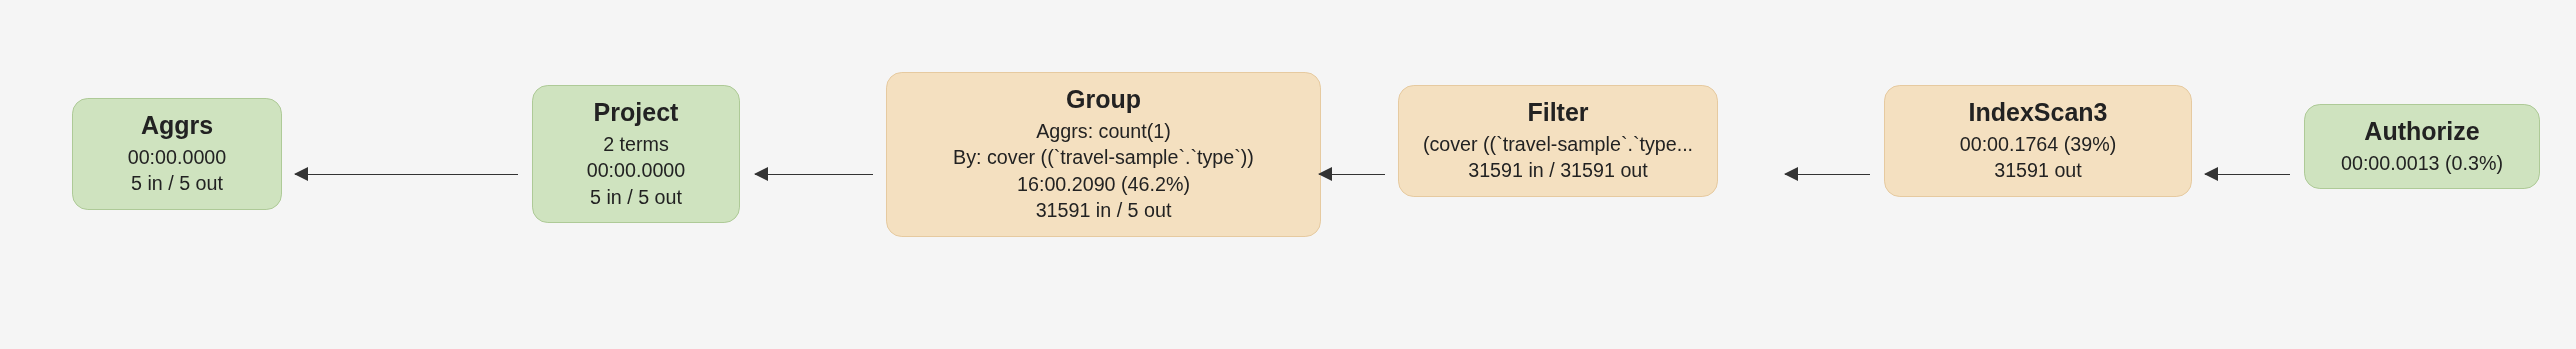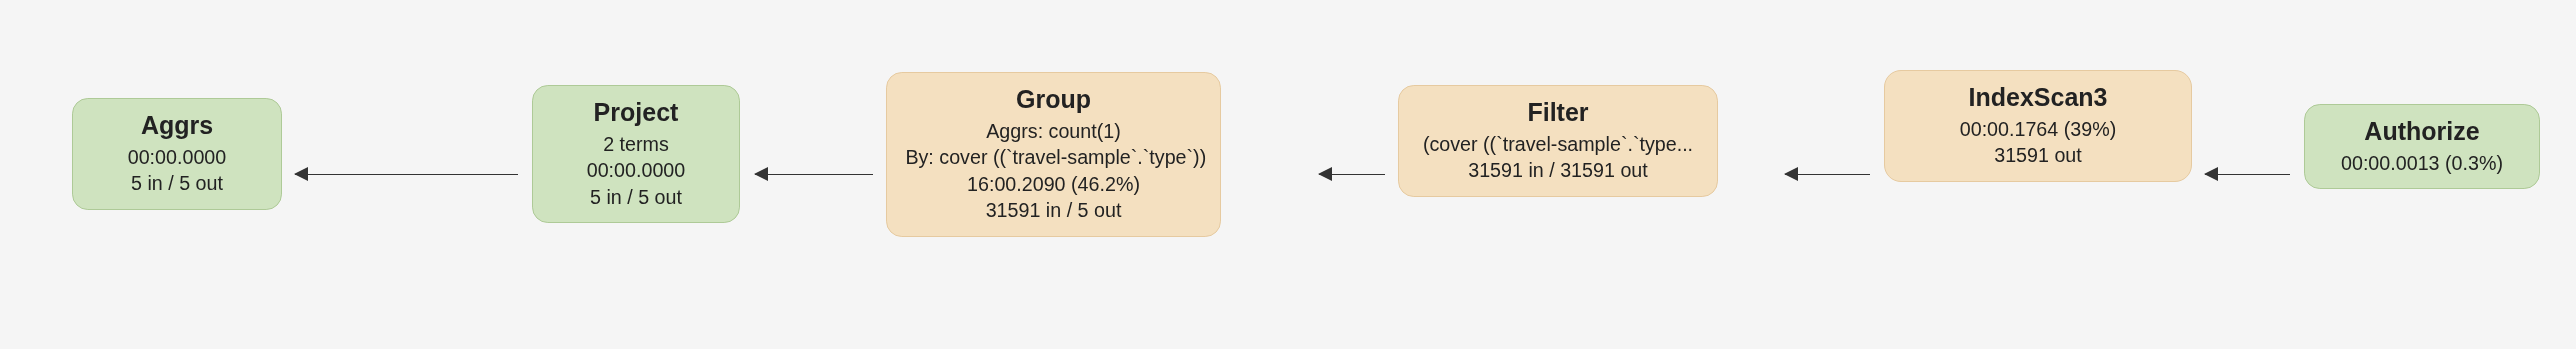--- a/index.html
+++ b/index.html
@@ -75,39 +75,39 @@
 
   <div class="node green" style="left:532px; top:85px; width:208px;">
     <div class="title">Project</div>
     <div class="sub">2 terms</div>
     <div class="sub">00:00.0000</div>
     <div class="sub">5 in / 5 out</div>
   </div>
 
   <div class="arrow" style="left:755px; top:174px; width:118px;"></div>
 
-  <div class="node peach" style="left:886px; top:72px; width:335px;">
+  <div class="node peach" style="left:886px; top:72px; width:435px;">
     <div class="title">Group</div>
     <div class="sub">Aggrs: count(1)</div>
     <div class="sub">By: cover ((`travel-sample`.`type`))</div>
     <div class="sub">16:00.2090 (46.2%)</div>
     <div class="sub">31591 in / 5 out</div>
   </div>
 
   <div class="arrow" style="left:1319px; top:174px; width:66px;"></div>
 
   <div class="node peach" style="left:1398px; top:85px; width:320px;">
     <div class="title">Filter</div>
     <div class="sub">(cover ((`travel-sample`.`type...</div>
     <div class="sub">31591 in / 31591 out</div>
   </div>
 
   <div class="arrow" style="left:1785px; top:174px; width:85px;"></div>
 
-  <div class="node peach" style="left:1884px; top:70px; width:308px;border-radius:17px;">
+  <div class="node peach" style="left:1884px; top:85px; width:308px;">
     <div class="title">IndexScan3</div>
     <div class="sub">00:00.1764 (39%)</div>
     <div class="sub">31591 out</div>
   </div>
 
   <div class="arrow" style="left:2205px; top:174px; width:85px;"></div>
 
   <div class="node green" style="left:2304px; top:104px; width:236px;">
     <div class="title">Authorize</div>
     <div class="sub">00:00.0013 (0.3%)</div>

